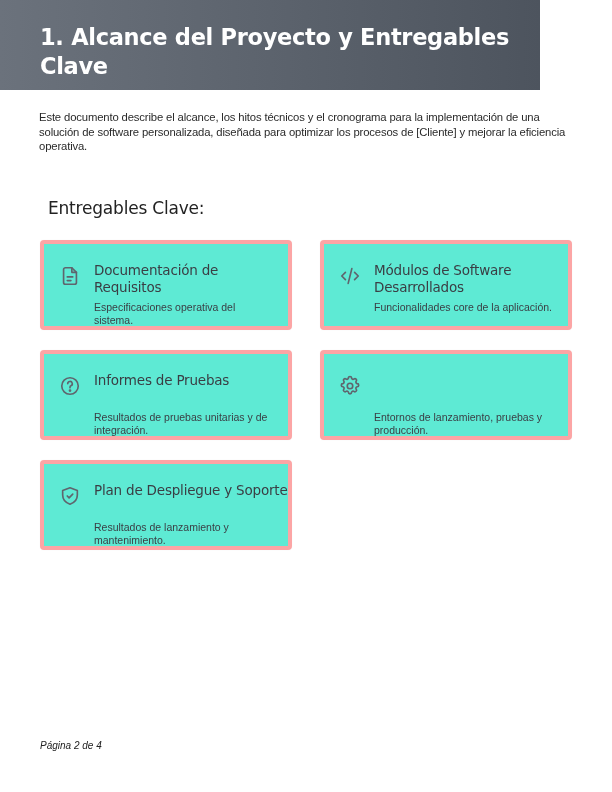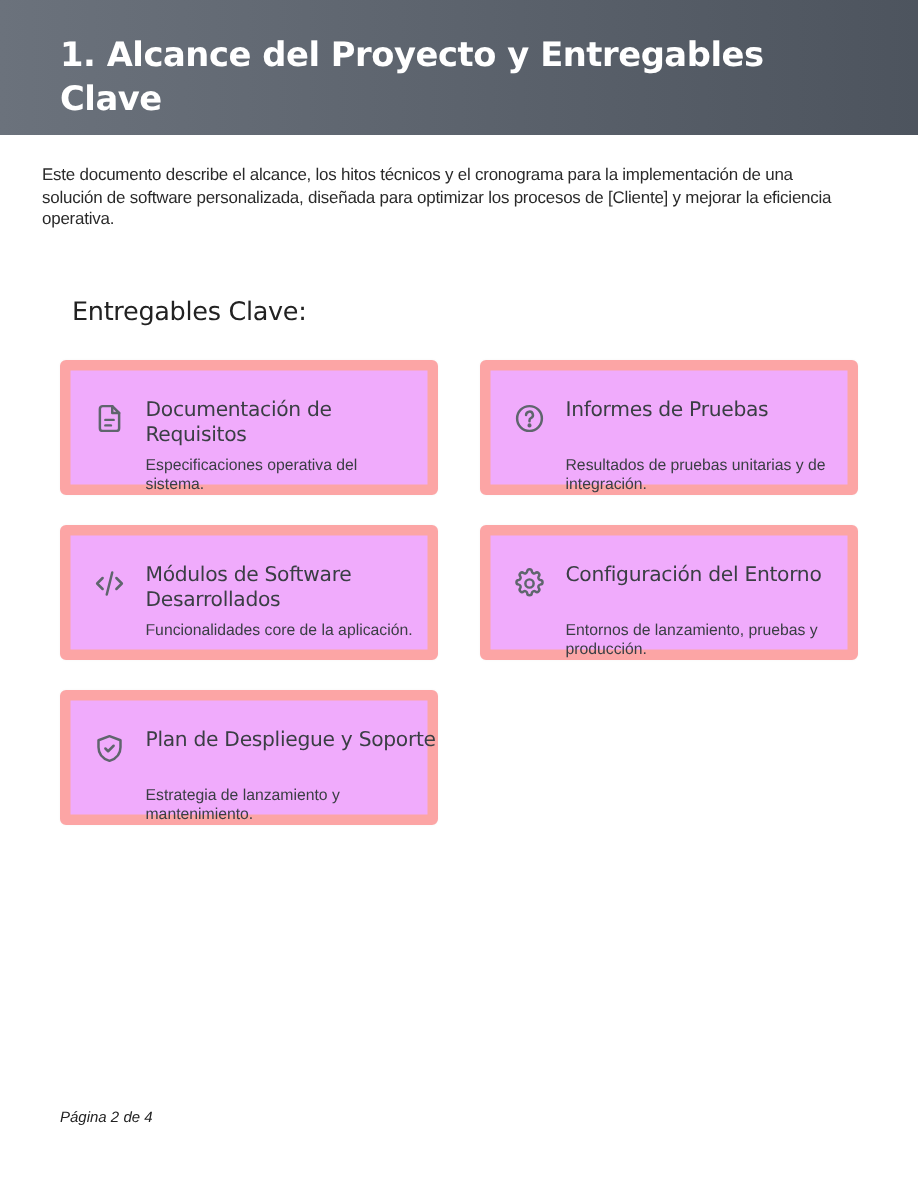--- a/index.html
+++ b/index.html
@@ -1,48 +1,48 @@
 <!DOCTYPE html>
 <html><head>
   <meta charset="utf-8">
   <style>
     * { margin: 0; padding: 0; box-sizing: border-box; }
     html, body { width: 612px; height: 792px; background: #ffffff; overflow: hidden; }
     body { position: relative; font-family: "Liberation Sans", sans-serif; color: #222; }
 
     .header {
-      position: absolute; left: 0; top: 0; width: 612px; height: 90px;
+      position: absolute; left: 0; top: 0; width: 540px; height: 90px;
       background: linear-gradient(90deg, #6b727c 0%, #5c636d 50%, #4d545e 100%);
     }
     .header h1 {
       position: absolute; left: 40px; top: 23px; width: 520px;
       font-family: "DejaVu Sans", sans-serif; font-weight: bold;
       font-size: 22.5px; line-height: 29px; color: #ffffff; letter-spacing: -0.3px;
     }
 
     .intro {
-      position: absolute; left: 28px; top: 110px; width: 532px;
+      position: absolute; left: 39px; top: 110px; width: 532px;
       font-size: 11.3px; line-height: 14.6px; color: #2a2a2a; letter-spacing: -0.15px;
     }
 
     .section-title {
       position: absolute; left: 48px; top: 198px;
       font-family: "DejaVu Sans", sans-serif; font-size: 17px; font-weight: 500;
       color: #222; letter-spacing: -0.2px;
     }
 
     .grid {
       position: absolute; left: 40px; top: 240px; width: 532px;
       display: grid; grid-template-columns: 252px 252px; column-gap: 28px; row-gap: 20px;
     }
     .card {
-      position: relative; height: 90px; background: #f0abfc;
+      position: relative; height: 90px; background: #5eead4;
       border-radius: 4px;
       box-shadow: 0 0 2px rgba(0,0,0,0.04);
-      border: 7px solid #fca5a5;
+      border: 4px solid #fca5a5;
     }
     .card .icon {
       position: absolute; left: 15px; top: 21px; width: 22px; height: 22px;
     }
     .card .icon svg { width: 22px; height: 22px; stroke: #5f656d; fill: none; stroke-width: 1.8; stroke-linecap: round; stroke-linejoin: round; }
     .card .title {
       position: absolute; left: 50px; top: 18px; width: 195px;
       font-family: "DejaVu Sans", sans-serif; font-size: 13.5px; line-height: 17px;
       font-weight: 500; color: #3a3e44; letter-spacing: -0.2px;
     }
@@ -78,59 +78,58 @@
           <path d="M9 17h4"></path>
         </svg>
     </span>
     <div class="title">Documentación de Requisitos</div>
     <div class="desc">Especificaciones operativa del sistema.</div>
   </div>
 
   <div class="card">
     <span class="icon">
       <svg viewBox="0 0 24 24">
+          <path d="M7 8l-4 4 4 4"></path>
+          <path d="M17 8l4 4-4 4"></path>
+          <path d="M14 4l-4 16"></path>
+        </svg>
+    </span>
+    <div class="title">Módulos de Software Desarrollados</div>
+    <div class="desc">Funcionalidades core de la aplicación.</div>
+  </div>
+
+  <div class="card">
+    <span class="icon">
+      <svg viewBox="0 0 24 24">
           <circle cx="12" cy="12" r="9"></circle>
           <path d="M9.5 9.5a2.5 2.5 0 1 1 3.5 2.3c-.7.3-1 .9-1 1.6v.6"></path>
           <circle cx="12" cy="17" r="0.6" fill="#5f656d"></circle>
         </svg>
     </span>
     <div class="title">Informes de Pruebas</div>
     <div class="desc">Resultados de pruebas unitarias y de integración.</div>
-  </div>
-
-  <div class="card">
-    <span class="icon">
-      <svg viewBox="0 0 24 24">
-          <path d="M7 8l-4 4 4 4"></path>
-          <path d="M17 8l4 4-4 4"></path>
-          <path d="M14 4l-4 16"></path>
-        </svg>
-    </span>
-    <div class="title">Módulos de Software Desarrollados</div>
-    <div class="desc">Funcionalidades core de la aplicación.</div>
   </div>
 
 
   <div class="card">
     <span class="icon">
       <svg viewBox="0 0 24 24">
           <circle cx="12" cy="12" r="3"></circle>
           <path d="M10.3 3.3a1.7 1.7 0 0 1 3.4 0 1.7 1.7 0 0 0 2.6 1.1 1.7 1.7 0 0 1 2.4 2.4 1.7 1.7 0 0 0 1.1 2.6 1.7 1.7 0 0 1 0 3.4 1.7 1.7 0 0 0-1.1 2.6 1.7 1.7 0 0 1-2.4 2.4 1.7 1.7 0 0 0-2.6 1.1 1.7 1.7 0 0 1-3.4 0 1.7 1.7 0 0 0-2.6-1.1 1.7 1.7 0 0 1-2.4-2.4 1.7 1.7 0 0 0-1.1-2.6 1.7 1.7 0 0 1 0-3.4 1.7 1.7 0 0 0 1.1-2.6 1.7 1.7 0 0 1 2.4-2.4 1.7 1.7 0 0 0 2.6-1.1z"></path>
         </svg>
     </span>
-    <div class="title">Configuración del Entorno</div>
     <div class="desc">Entornos de lanzamiento, pruebas y producción.</div>
   </div>
 
   <div class="card">
     <span class="icon">
       <svg viewBox="0 0 24 24">
           <path d="M12 3l8 3v5c0 5-3.5 8.5-8 10-4.5-1.5-8-5-8-10V6z"></path>
           <path d="M9 12l2 2 4-4"></path>
         </svg>
     </span>
     <div class="title">Plan de Despliegue y Soporte</div>
-    <div class="desc">Estrategia de lanzamiento y mantenimiento.</div>
+    <div class="desc">Resultados de lanzamiento y mantenimiento.</div>
   </div>
 
 </div>
 
 <div class="footer">Página 2 de 4</div>
 
 </body></html>

